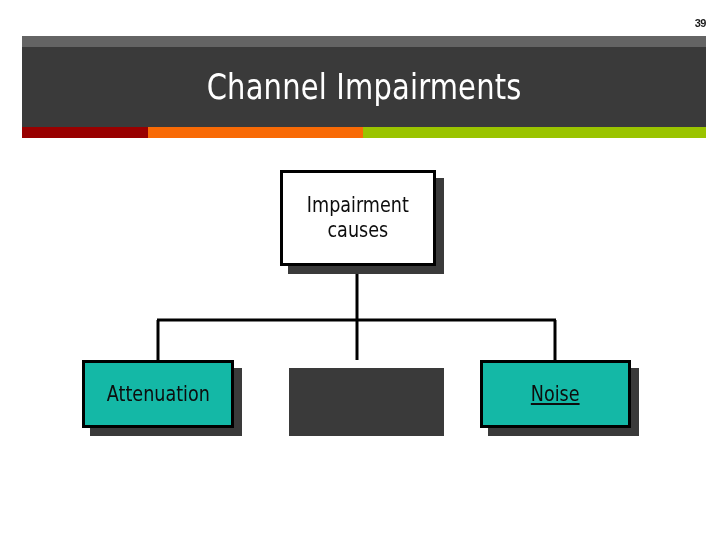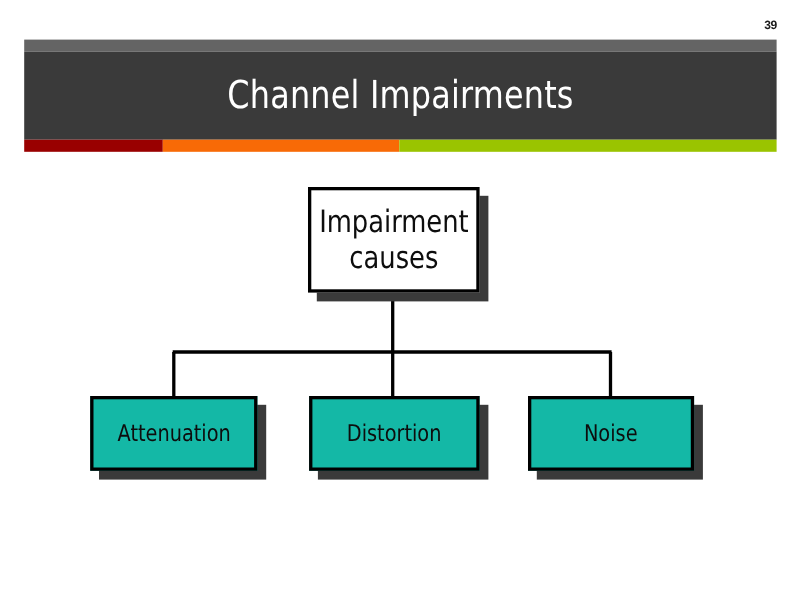--- a/index.html
+++ b/index.html
@@ -105,21 +105,21 @@
     position: absolute;
     background: #3a3a3a;
   }
 
   .node-root {
     left: 280px;
     top: 170px;
     width: 156px;
     height: 96px;
     background: #ffffff;
-    font-size: 28px;
+    font-size: 21px;
     font-weight: 400;
   }
   .node-root-shadow {
     left: 288px;
     top: 178px;
     width: 156px;
     height: 96px;
   }
 
   .node-leaf {
@@ -133,21 +133,21 @@
     top: 368px;
     height: 68px;
   }
 
   .node-leaf-1 { left: 82px; width: 152px; }
   .leaf-shadow-1 { left: 90px; width: 152px; }
 
   .node-leaf-2 { left: 281px; width: 155px; }
   .leaf-shadow-2 { left: 289px; width: 155px; }
 
-  .node-leaf-3 { left: 480px; width: 151px; }
+  .node-leaf-3 { left: 480px; width: 151px; text-decoration: underline; }
   .leaf-shadow-3 { left: 488px; width: 151px; }
 
   .leaf-label, .root-label {
     display: block;
     transform: scaleX(0.93);
   }
 </style>
 </head>
 <body>
 
@@ -186,20 +186,17 @@
     <span>
       <span class="root-label">Impairment</span>
       <span class="root-label">causes</span>
     </span>
   </div>
 
   <div class="node-box node-leaf node-leaf-1">
     <span class="leaf-label">Attenuation</span>
   </div>
 
-  <div class="node-box node-leaf node-leaf-2">
-    <span class="leaf-label">Distortion</span>
-  </div>
 
   <div class="node-box node-leaf node-leaf-3">
     <span class="leaf-label">Noise</span>
   </div>
 </div>
 
 </body></html>

